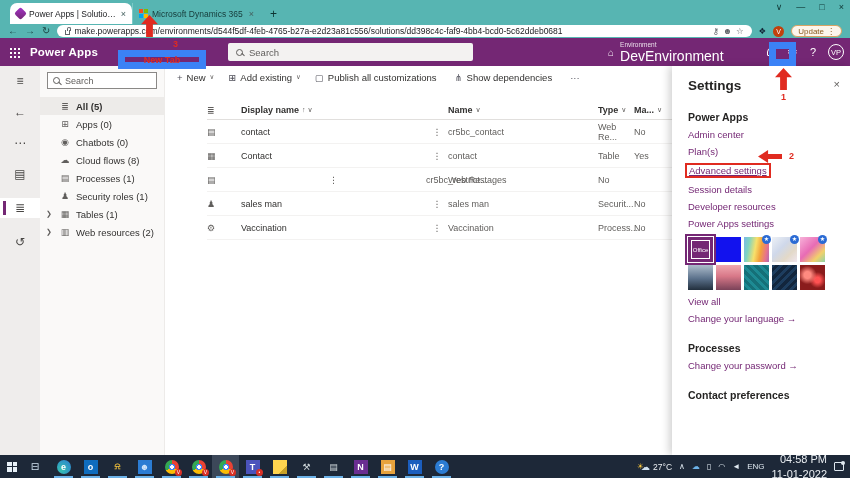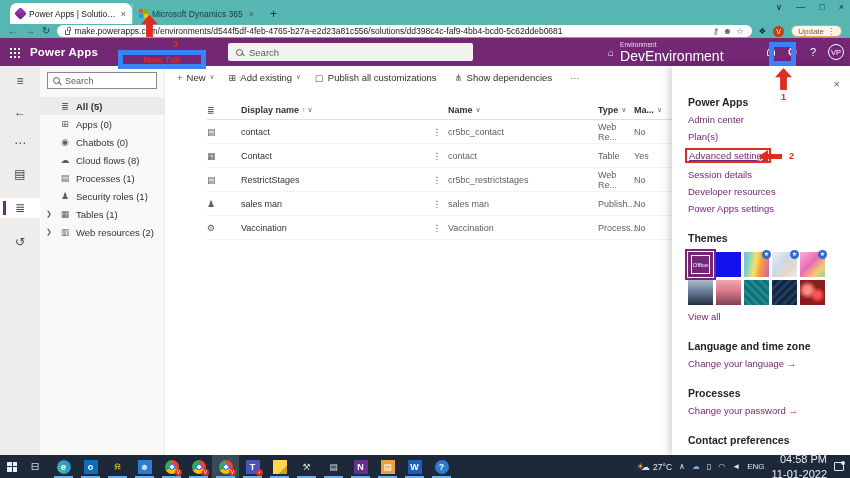--- a/index.html
+++ b/index.html
@@ -112,21 +112,21 @@
   .weather { display:flex; align-items:center; gap:3px; font-size:8.5px; }
   .weather .sun { color:#f5c33b; font-size:8px; margin-right:-6px; }
   .weather .cld { color:#cfe0ee; font-size:9px; }
   .tray .tic { color:#dfe8f0; font-size:8px; }
   .clock { text-align:right; font-size:11px; line-height:1.3; }
   .notif { width:10px; height:9px; border:1px solid #dfe8f0; border-radius:1px; position:relative; }
   .notif::after { content:""; position:absolute; right:-2px; top:-2px; width:4px; height:4px; border-radius:50%; background:#dfe8f0; }
 
   
   .ann { position:absolute; z-index:60; }
-  .redbox { border:5px solid #3b82f6; }
+  .redbox { border:7px solid #3b82f6; }
   .redtxt { color:#e02b20; font-weight:bold; }
   .arrow-up { width:17px; height:22px; background:#e02b20; clip-path:polygon(50% 0,100% 42%,70% 42%,70% 100%,30% 100%,30% 42%,0 42%); }
   .arrow-left { width:24px; height:13px; background:#e02b20; clip-path:polygon(0 50%,42% 0,42% 30%,100% 30%,100% 70%,42% 70%,42% 100%); }
 </style>
 </head>
 <body>
 
 <div id="screen">
 
   <div class="tabbar">
@@ -341,71 +341,70 @@
             <span class="g-disp">Contact</span>
             <span class="g-dots">⋮</span>
             <span class="g-name">contact</span>
             <span class="g-type">Table</span>
             <span class="g-man">Yes</span>
 
           </div>
 
           <div class="g-row">
             <span class="g-ic">▤</span>
-            <span class="g-disp">RestrictStages</span>
             <span class="g-dots">⋮</span>
             <span class="g-name">cr5bc_restrictstages</span>
             <span class="g-type">Web Re...</span>
             <span class="g-man">No</span>
 
           </div>
 
           <div class="g-row">
             <span class="g-ic">♟</span>
             <span class="g-disp">sales man</span>
             <span class="g-dots">⋮</span>
             <span class="g-name">sales man</span>
-            <span class="g-type">Publish...</span>
+            <span class="g-type">Securit...</span>
             <span class="g-man">No</span>
 
           </div>
 
           <div class="g-row">
             <span class="g-ic">⚙</span>
             <span class="g-disp">Vaccination</span>
             <span class="g-dots">⋮</span>
             <span class="g-name">Vaccination</span>
             <span class="g-type">Process...</span>
             <span class="g-man">No</span>
 
           </div>
         </div>
     </div>
   </div>
 
   <div class="panel">
     <span class="p-close">×</span>
+    <h1>Settings</h1>
 
     <div class="p-sect">Power Apps</div>
     <div>
 
         <a class="p-link" href="#">Admin center</a>
 
         <a class="p-link" href="#">Plan(s)</a>
 
         <a class="p-link boxed" href="#">Advanced settings</a>
 
         <a class="p-link" href="#">Session details</a>
 
         <a class="p-link" href="#">Developer resources</a>
 
         <a class="p-link" href="#">Power Apps settings</a>
       </div>
 
-    <div class="p-sect">Themes</div>
     <div class="themes">
 
         <span class="tile selected" style="background: rgb(116, 39, 116);">
           <span class="tlabel">Office</span>
 
         </span>
 
         <span class="tile" style="background: rgb(18, 18, 238);">
           
           
@@ -446,21 +445,20 @@
           
         </span>
 
         <span class="tile" style="background: radial-gradient(circle at 30% 40%, rgb(255, 138, 128) 0px, rgb(255, 138, 128) 15%, rgba(0, 0, 0, 0) 40%), radial-gradient(circle at 70% 60%, rgb(255, 82, 82) 0px, rgb(255, 82, 82) 12%, rgba(0, 0, 0, 0) 35%), rgb(138, 28, 28);">
           
           
         </span>
       </div>
     <a class="p-link" href="#">View all</a>
 
-    <div class="p-sect">Language and time zone</div>
     <a class="p-link" href="#">Change your language →</a>
 
     <div class="p-sect">Processes</div>
     <a class="p-link" href="#">Change your password →</a>
 
     <div class="p-sect">Contact preferences</div>
 
   </div>
 
   <div class="taskbar">

